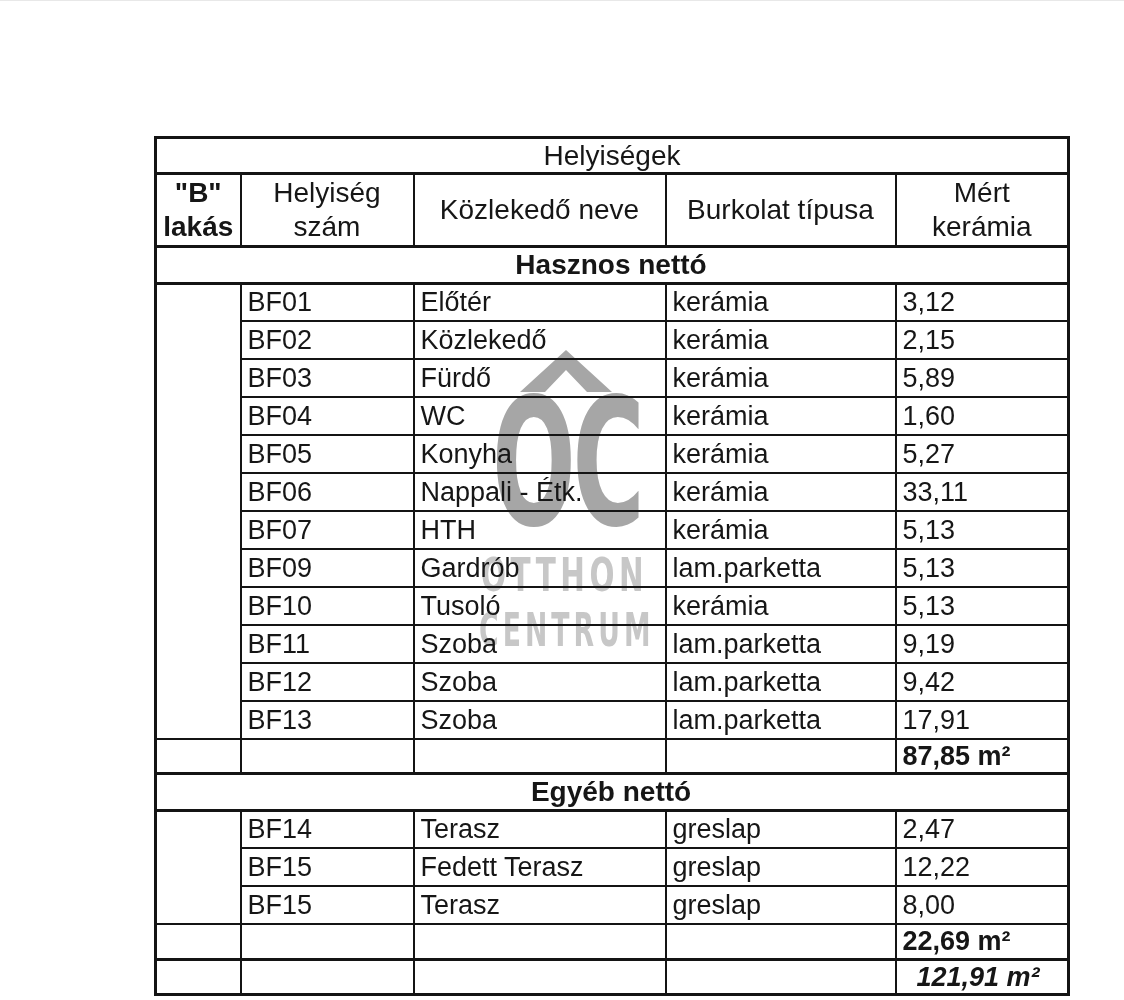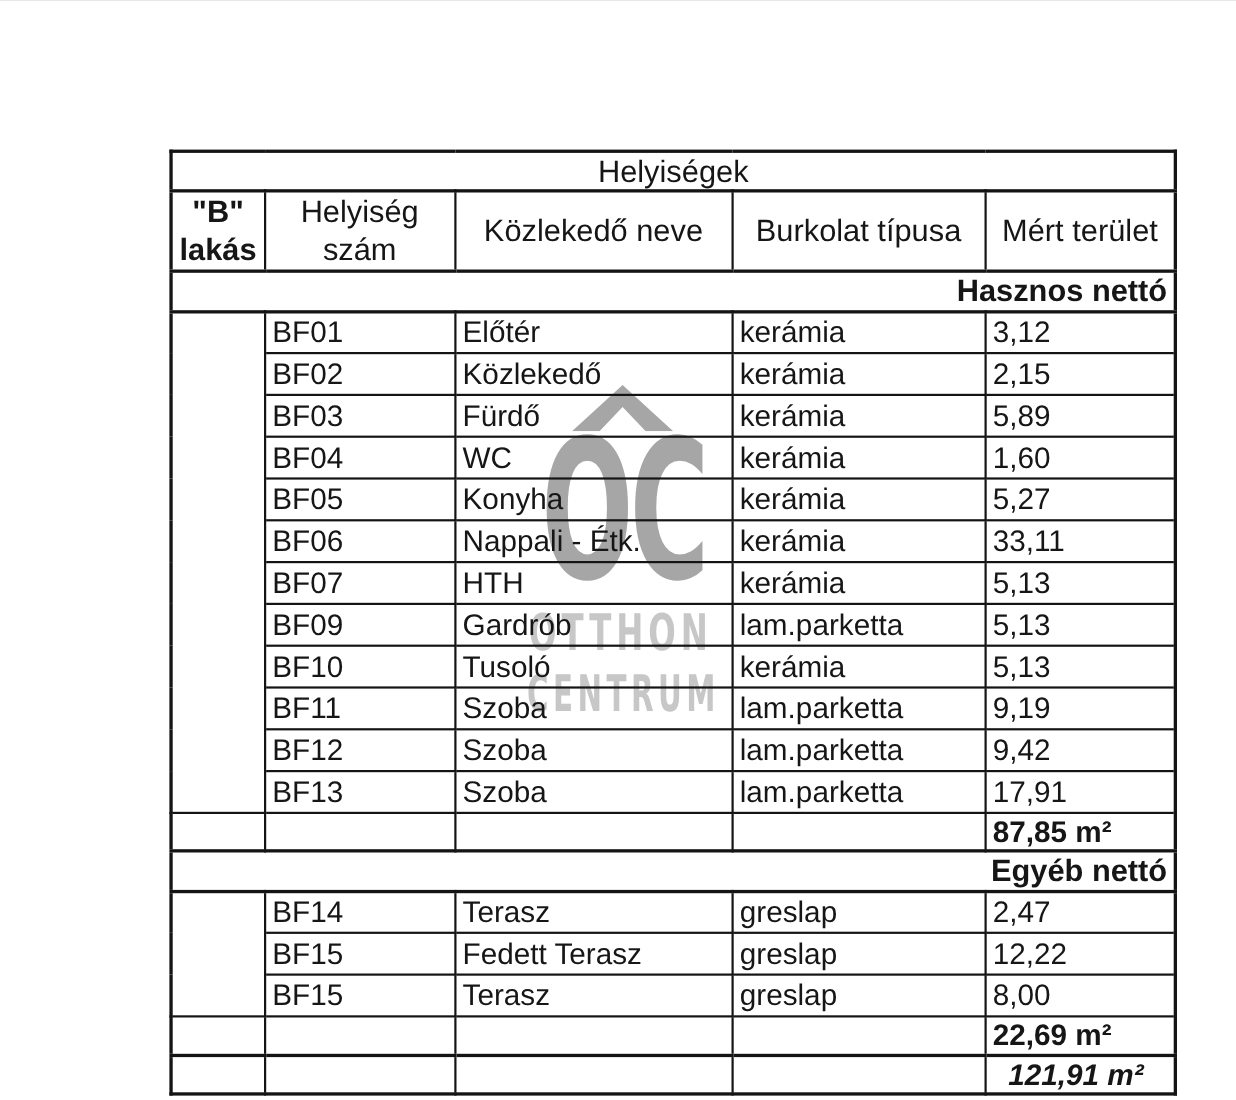--- a/index.html
+++ b/index.html
@@ -57,21 +57,21 @@
     border-bottom-width:3px; padding:0 4px;
   }
   tr.header-row{ height:69px; }
   tr.header-row td{
     text-align:center; font-weight:normal; font-size:28px;
     border-bottom-width:3px; line-height:1.22;
   }
   tr.header-row td.hdr-col1{ font-weight:bold; }
   tr.section-row{ height:34px; }
   tr.section-row td{
-    font-weight:bold; font-size:28px; text-align:right;
+    font-weight:bold; font-size:28px; text-align:center;
     padding-left:4px;
     border-top-width:3px; border-bottom-width:3px;
   }
   tr.data-row{ height:38px; }
   tr.total-row{ height:34px; }
   td.total-cell{ font-weight:bold; }
   tr.grand-row{ height:34px; }
   tr.grand-row td{ border-top-width:3px;padding-left:20px; }
   td.grand-cell{ font-weight:bold; font-style:italic; }
 </style>
@@ -99,21 +99,21 @@
     </colgroup>
     <tbody>
       <tr class="title-row">
         <td colspan="5">Helyiségek</td>
       </tr>
       <tr class="header-row">
         <td class="hdr-col1"><span>"B"</span><br><span>lakás</span></td>
         <td>Helyiség szám</td>
         <td>Közlekedő neve</td>
         <td>Burkolat típusa</td>
-        <td>Mért terület</td>
+        <td>Mért kerámia</td>
       </tr>
 
     <tr class="section-row">
           <td colspan="5">Hasznos nettó</td>
         </tr>
         <tr class="data-row">
           <td rowspan="12"></td>
           <td>BF01</td>
           <td>Előtér</td>
           <td>kerámia</td>

